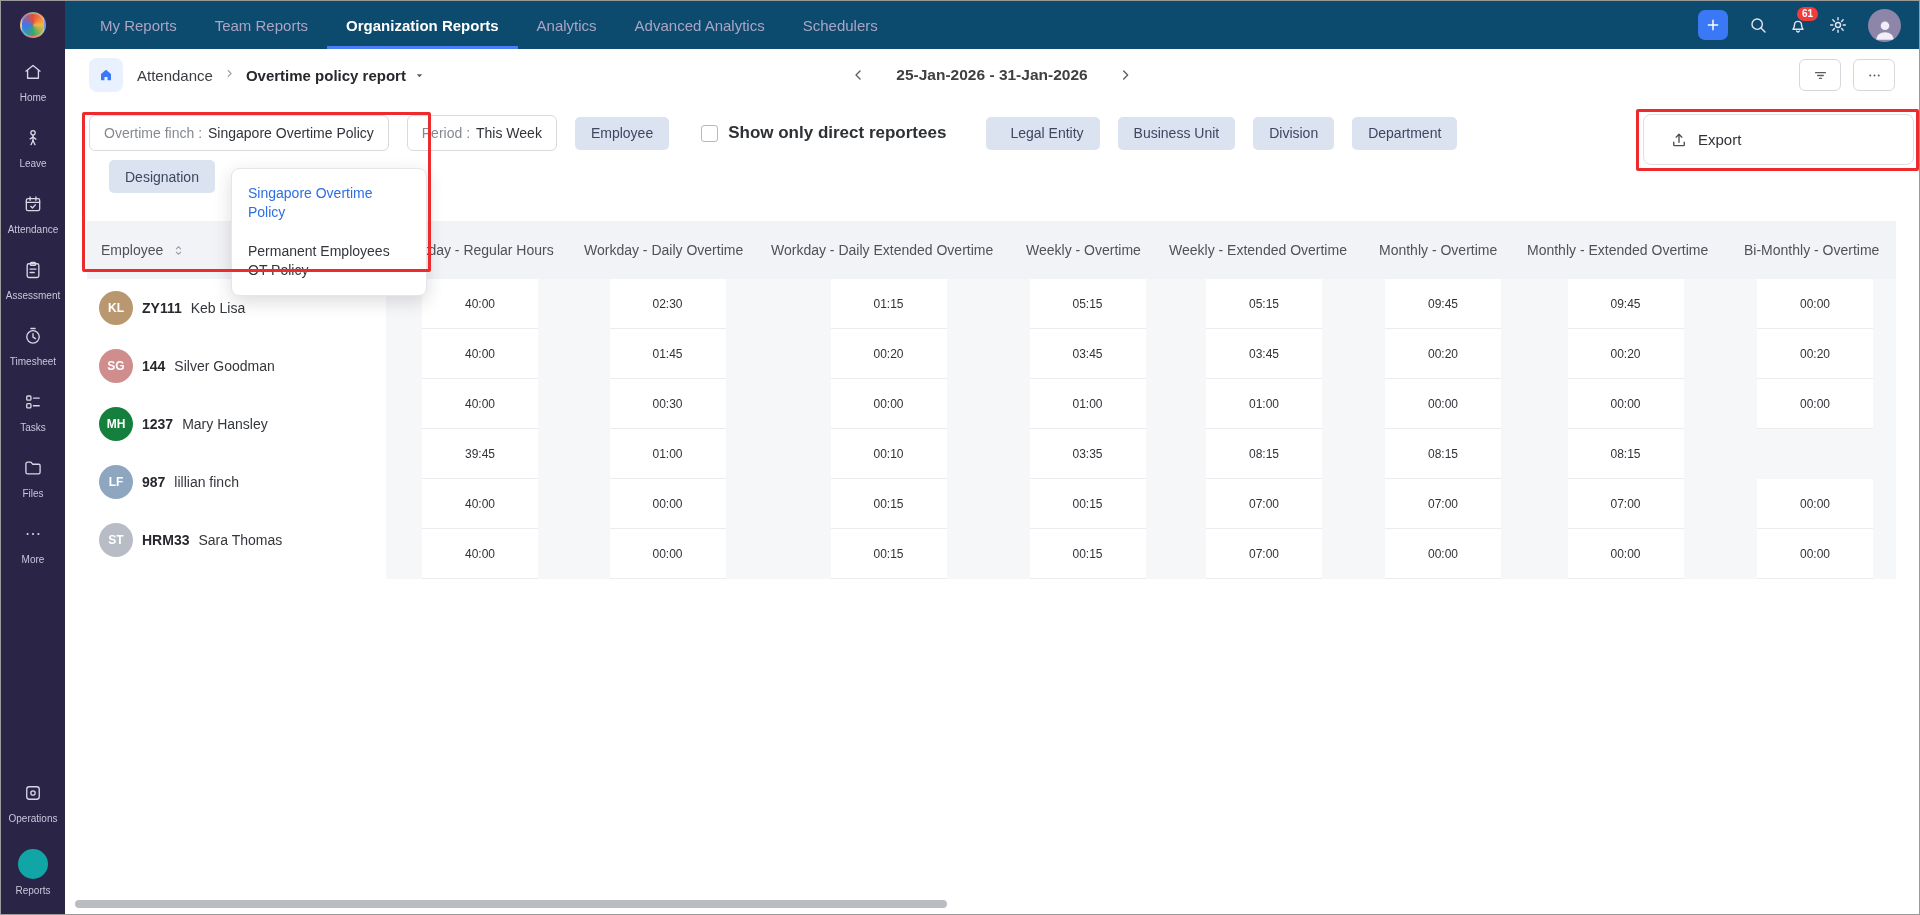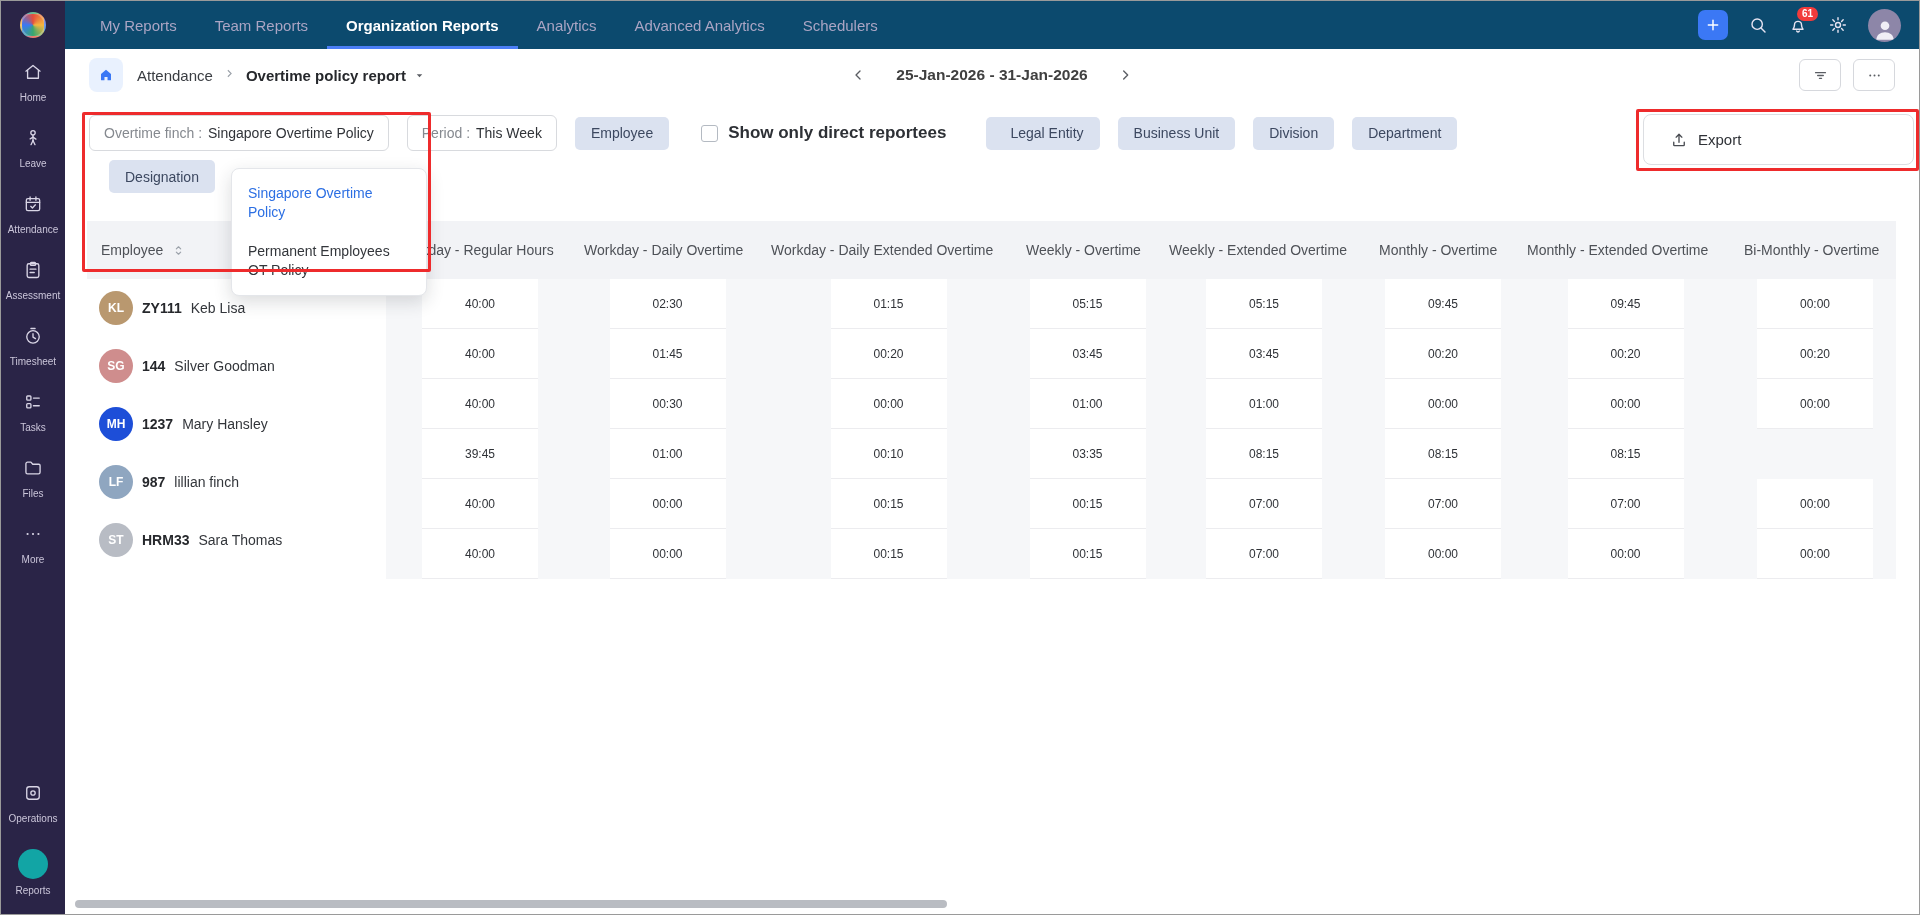--- a/index.html
+++ b/index.html
@@ -70,21 +70,21 @@
   .thead { display:flex; height:58px; background:#f2f3f6; align-items:center; color:#4e5157; font-size:14px; }
   .th { white-space:nowrap; padding-left:10px; }
   .th.w0 { padding-left:14px; display:flex; align-items:center; gap:8px; }
   .sort-ic { display:flex; cursor:pointer; }
   .sort-ic svg { width:15px; height:15px; stroke:#9ba1a9; fill:none; stroke-width:1.8; stroke-linecap:round; stroke-linejoin:round; }
   .w0{width:299px}.w1{width:188px}.w2{width:187px}.w3{width:255px}.w4{width:143px}.w5{width:210px}.w6{width:148px}.w7{width:217px}.w8{width:162px}
   .tbody { display:flex; align-items:flex-start; }
   .emp-pane { width:299px; background:#fff; }
   .emp-row { height:58px; display:flex; align-items:center; gap:9px; padding-left:12px; cursor:pointer; }
   .avatar { width:34px; height:34px; border-radius:50%; display:flex; align-items:center; justify-content:center; color:#fff; font-size:12px; font-weight:700; flex-shrink:0; }
-  .a0{background:#b9986f}.a1{background:#cf8d8d}.a2{background:#1d4ed8}.a3{background:#8fa6c0}.a4{background:#b8bcc4}
+  .a0{background:#b9986f}.a1{background:#cf8d8d}.a2{background:#15803d}.a3{background:#8fa6c0}.a4{background:#b8bcc4}
   .emp-id { font-weight:700; font-size:14px; color:#26282c; }
   .emp-name { font-size:14px; color:#33363b; }
   .grid-pane { width:1510px; background:#f6f7f9; }
   .grid-row { display:flex; height:50px; }
   .grid-cell { display:flex; align-items:center; justify-content:center; }
   .c0{width:188px}.c1{width:187px}.c2{width:255px}.c3{width:143px}.c4{width:210px}.c5{width:148px}.c6{width:217px}.c7{width:162px}
   .tile { background:#fff; height:100%; width:116px; display:flex; align-items:center; justify-content:center; border-bottom:1px solid #ececef; font-size:12px; color:#2f3237; }
 
   
   .policy-dropdown { position:absolute; left:166px; top:119px; width:196px; background:#fff; border:1px solid #e4e6ea; border-radius:8px; box-shadow:0 6px 18px rgba(31,35,41,.16); z-index:30; padding:5px 0; }

